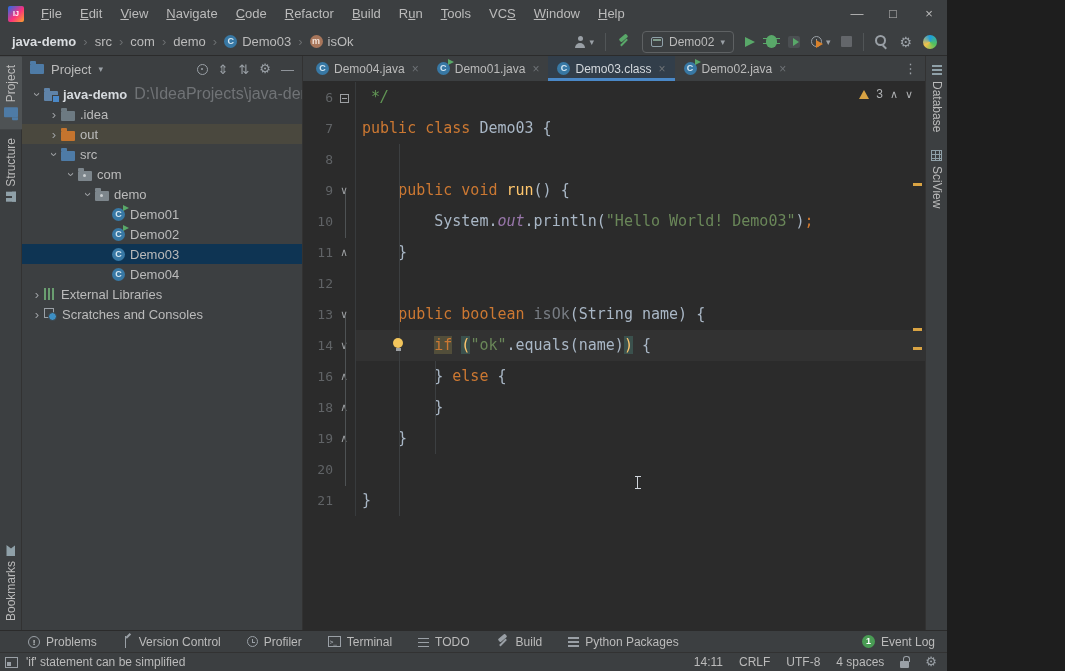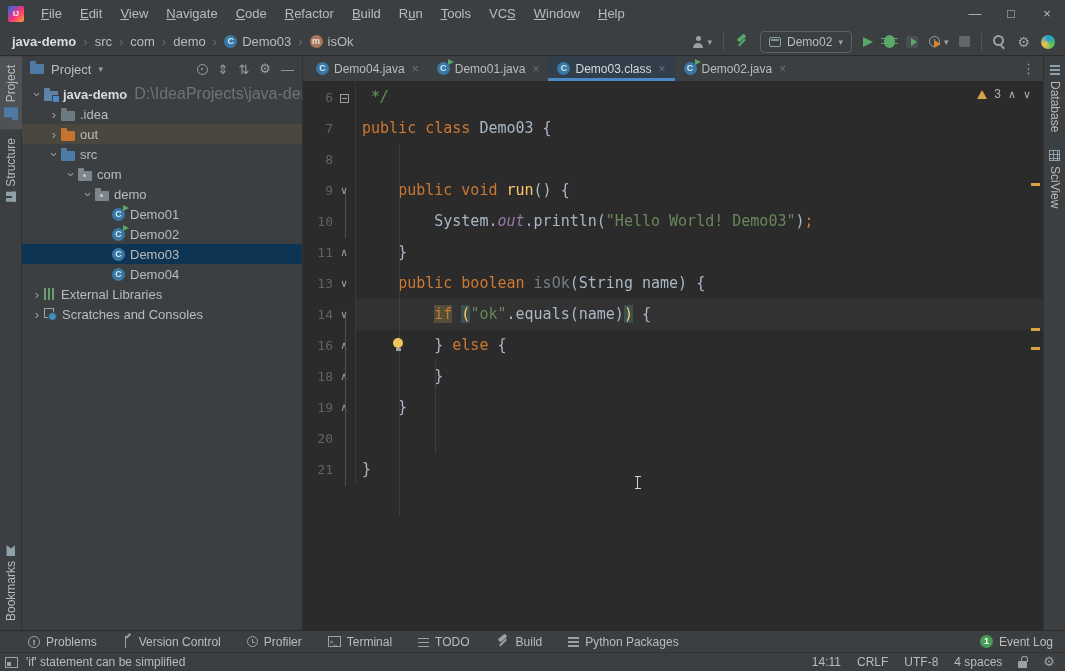--- a/index.html
+++ b/index.html
@@ -1,17 +1,17 @@
 <!DOCTYPE html>
 <html><head>
 <meta charset="utf-8">
 <style>
   * { margin:0; padding:0; box-sizing:border-box; }
   html,body { background:#1e1e1e; }
-  .app { position:relative; width:1065px; height:671px; background:#14532d;
+  .app { position:relative; width:947px; height:671px; background:#14532d;
          font-family:"Liberation Sans", sans-serif; font-size:13px; color:#bbbbbb;
          overflow:hidden; user-select:none; }
 
   
   .titlebar { height:28px; background:#3c3f41; display:flex; align-items:center; }
   .logo { width:16px; height:16px; margin:0 8px 0 8px; border-radius:2px;
           background:linear-gradient(135deg,#1a6feb,#fc317c 55%,#fda52b);
           color:#fff; font:bold 7px "Liberation Sans",sans-serif; text-align:center; line-height:16px; flex:0 0 16px; }
   .menubar { display:flex; }
   .menu-item { padding:0 9px; line-height:28px; color:#bbbbbb; }
@@ -429,20 +429,27 @@
             </div>
             <div class="code-line">
               <div class="gutter">
                 <span class="lnum">11</span>
                 <span class="fold">∧</span>
               </div>
               <div class="code-text"><span class="c-plain">    }</span></div>
             </div>
             <div class="code-line">
               <div class="gutter">
+                <span class="lnum">12</span>
+                <span class="fold"></span>
+              </div>
+              <div class="code-text"></div>
+            </div>
+            <div class="code-line">
+              <div class="gutter">
                 <span class="lnum">13</span>
                 <span class="fold">∨</span>
               </div>
               <div class="code-text"><span class="c-plain">    </span><span class="c-kw">public boolean </span><span class="c-gray">isOk</span><span class="c-plain">(String name) {</span></div>
             </div>
             <div class="code-line cur">
               <div class="gutter">
                 <span class="lnum">14</span>
                 <span class="fold">∨</span>
               </div>

